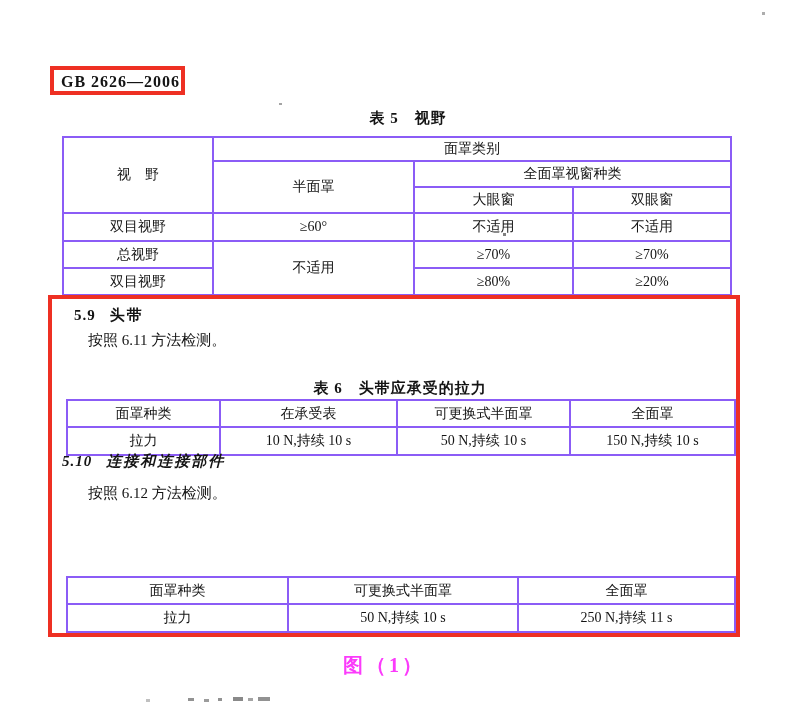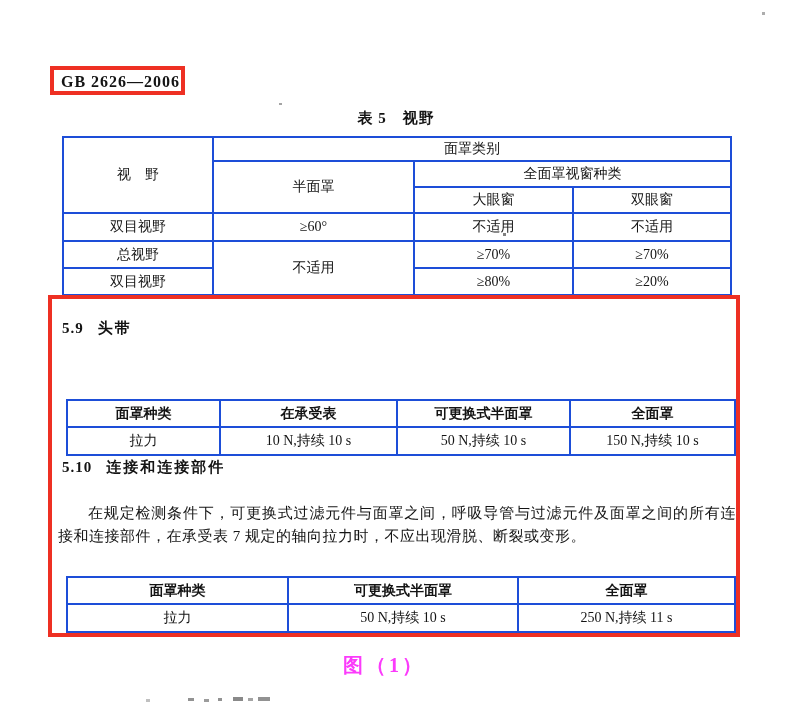--- a/index.html
+++ b/index.html
@@ -13,31 +13,31 @@
     position:absolute;left:50px;top:66px;width:120px;height:21px;
     border:4px solid #ee3023;display:flex;align-items:flex-end;
     padding-left:7px;
   }
   .gb-box .code{
     font-weight:bold;font-size:16px;letter-spacing:1px;white-space:nowrap;
     font-family:"Liberation Serif","DejaVu Serif",serif;
   }
   
   .caption{
-    position:absolute;left:62px;width:668px;text-align:center;
+    position:absolute;left:74px;width:668px;text-align:center;
     font-weight:bold;font-size:15px;letter-spacing:1px;
   }
   .cap-t5{top:109px;}
   
   table{
     position:absolute;border-collapse:collapse;table-layout:fixed;
     font-size:14px;
   }
   td{
-    border:2px solid #1d4ed8;text-align:center;vertical-align:middle;
+    border:2px solid #8b5cf6;text-align:center;vertical-align:middle;
     padding:0;overflow:hidden;white-space:nowrap;
   }
   .t5{left:62px;top:136px;width:668px;}
   .t5 tr.h1{height:24px;} .t5 tr.h2{height:26px;} .t5 tr.h3{height:26px;}
   .t5 tr.r1{height:28px;} .t5 tr.r2{height:27px;} .t5 tr.r3{height:27px;}
   
   .anno-box{
     position:absolute;left:48px;top:295px;width:684px;height:334px;
     border:4px solid #ee3023;
   }
@@ -55,21 +55,21 @@
     text-align:justify;letter-spacing:0.5px;
   }
   .in-cap{
     position:absolute;left:14px;width:668px;text-align:center;
     font-weight:bold;font-size:15px;letter-spacing:1px;
   }
   .t6{left:14px;top:100px;width:668px;}
   .t7{left:14px;top:277px;width:668px;}
   .t6 tr.hr{height:27px;} .t6 tr.dr{height:28px;}
   .t7 tr.hr{height:27px;} .t7 tr.dr{height:28px;}
-  .t6 td.hd, .t7 td.hd{font-weight:bold;margin-top:6px;}
+  .t6 td.hd, .t7 td.hd{font-weight:normal;margin-top:6px;}
   
   .fig-label{
     position:absolute;left:0;top:652px;width:768px;text-align:center;
     color:#fb3bfb;font-size:20px;font-weight:bold;letter-spacing:3px;
   }
   
   .speck{position:absolute;background:#4a4a4a;}
   .sp1{left:503px;top:233px;width:3px;height:3px;opacity:.7;}
   .sp2{left:279px;top:103px;width:3px;height:2px;opacity:.5;}
   .sp3{left:762px;top:12px;width:3px;height:3px;opacity:.45;}
@@ -125,24 +125,26 @@
   <tr class="r3">
     <td>双目视野</td>
     <td>≥80%</td>
     <td>≥20%</td>
   </tr>
 </tbody>
   </table>
 
 <div class="anno-box">
 
-  <div class="sec-head" style="top:20px;">
+  <div class="sec-head" style="top:7px;margin-left:12px;">
     <span class="num">5.9</span><span class="ttl">头带</span>
   </div>
-
+  <div class="para indented" style="top:30px;">按照 6.11 方法检测。</div>
+
+  <div class="in-cap" style="top:80px;">表 6　头带应承受的拉力</div>
 
   <table class="t6">
     <colgroup>
         <col style="width:153px">
         <col style="width:177px">
         <col style="width:173px">
         <col style="width:165px">
       </colgroup>
     <tbody>
         <tr class="hr">
@@ -153,24 +155,24 @@
     </tr>
     <tr class="dr">
       <td>拉力</td>
       <td>10 N,持续 10 s</td>
       <td>50 N,持续 10 s</td>
       <td>150 N,持续 10 s</td>
     </tr>
   </tbody>
     </table>
 
-  <div class="sec-head" style="top:159px;">
+  <div class="sec-head" style="top:153px;font-style:italic;">
     <span class="num">5.10</span><span class="ttl">连接和连接部件</span>
   </div>
-  <div class="para block" style="top:203px;">在规定检测条件下，可更换式过滤元件与面罩之间，呼吸导管与过滤元件及面罩之间的所有连接和连接部件，在承受表 7 规定的轴向拉力时，不应出现滑脱、断裂或变形。</div>
+  <div class="para indented" style="top:183px;">按照 6.12 方法检测。</div>
 
 
   <table class="t7">
     <colgroup>
         <col style="width:221px">
         <col style="width:230px">
         <col style="width:217px">
       </colgroup>
     <tbody>
         <tr class="hr">

